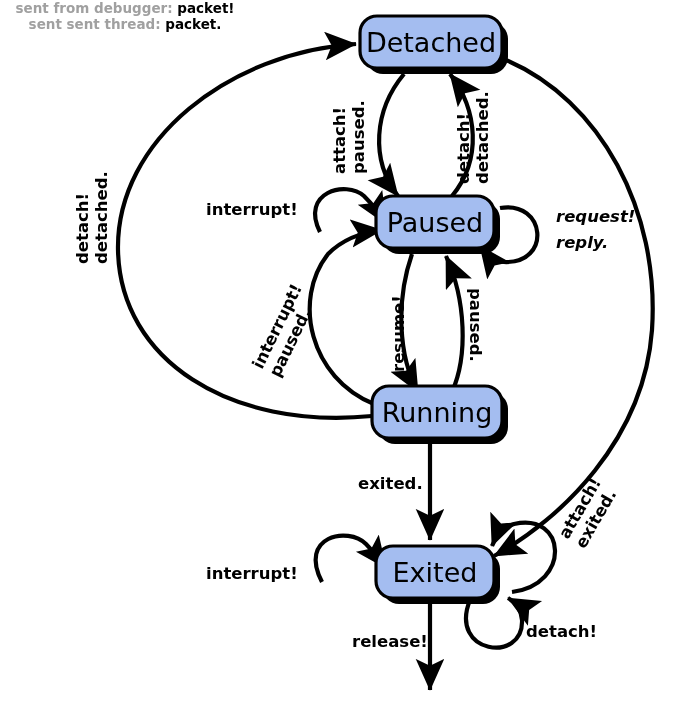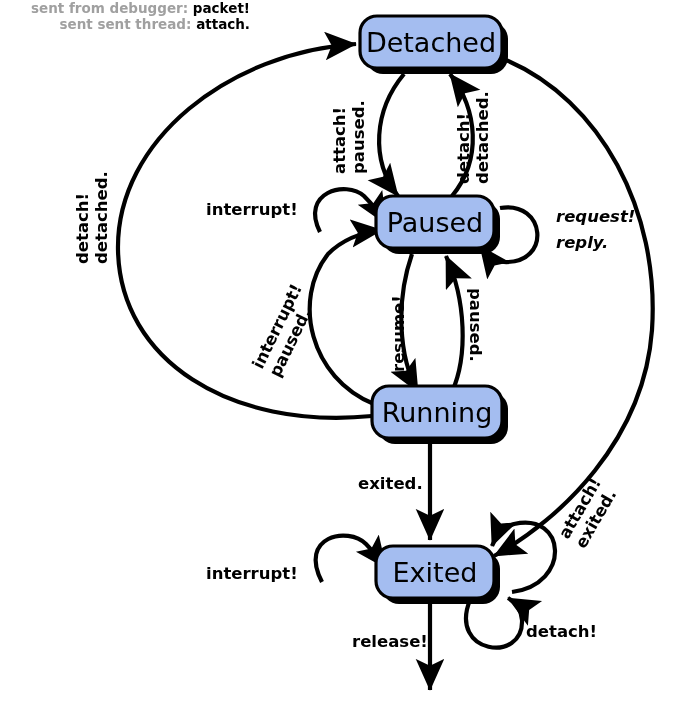--- a/index.html
+++ b/index.html
@@ -16,21 +16,21 @@
     overflow: hidden;
   }
   .legend {
     position: absolute;
     left: 0px;
     top: 0px;
     width: 250px;
     font-size: 13.5px;
     font-weight: bold;
     line-height: 16px;
-    text-align: right;
+    text-align: center;
   }
   .legend-row {
     white-space: nowrap;
   }
   .legend-key {
     color: #a0a0a0;
   }
   .legend-val {
     color: #000000;
   }
@@ -77,21 +77,21 @@
 
 <div id="page">
 
   <div class="legend">
     <div class="legend-row">
       <span class="legend-key">sent from debugger:</span>
       <span class="legend-val">packet!</span>
     </div>
     <div class="legend-row">
       <span class="legend-key">sent sent thread:</span>
-      <span class="legend-val">attach.</span>
+      <span class="legend-val">packet.</span>
     </div>
   </div>
 
   <svg class="diagram" viewBox="0 0 679 708">
     <defs>
       <marker id="arrow" markerWidth="10" markerHeight="10" refX="7.4" refY="3.4" orient="auto" markerUnits="strokeWidth">
         <path d="M0,0 L7.6,3.4 L0,6.8 L1.6,3.4 z" fill="#000000"></path>
       </marker>
     </defs>
 

